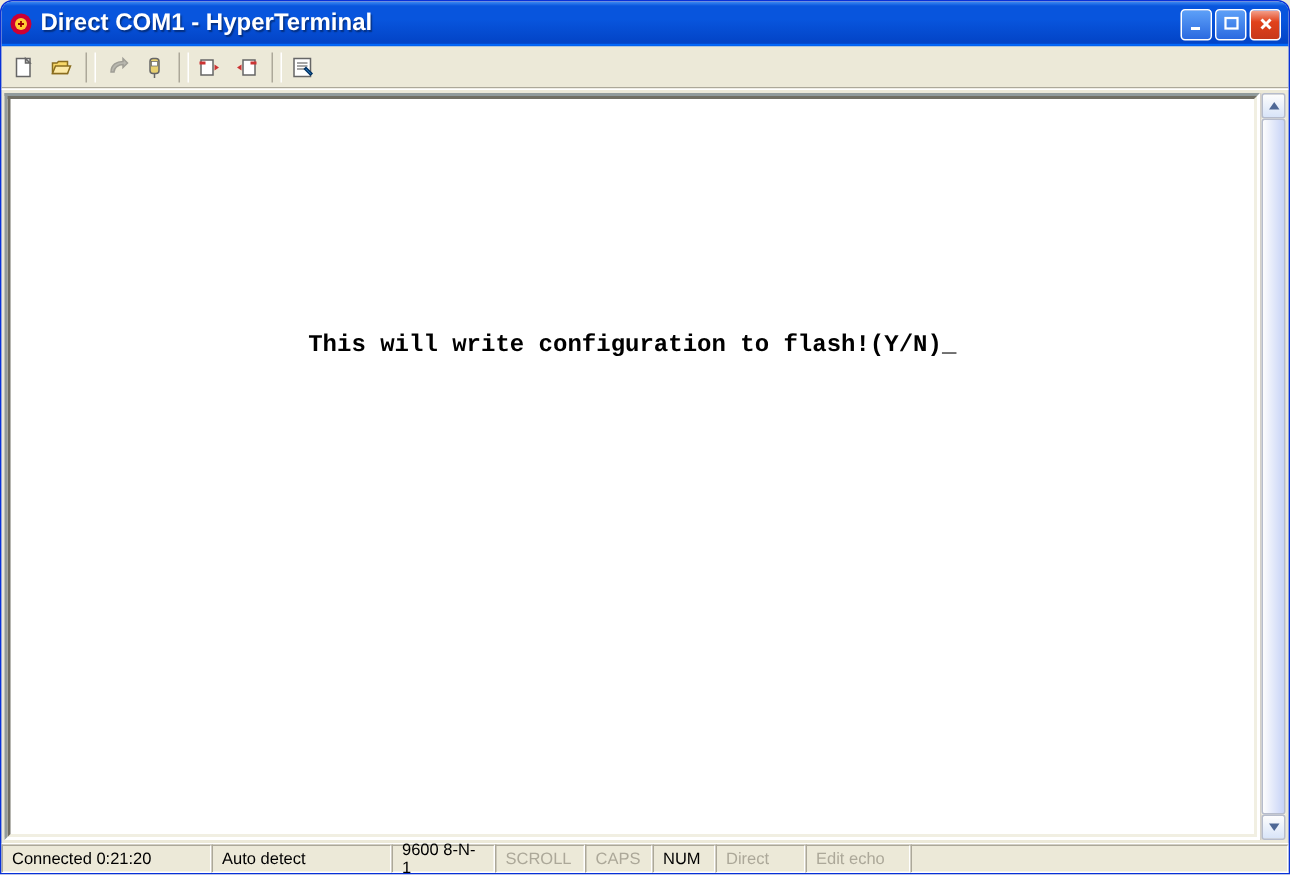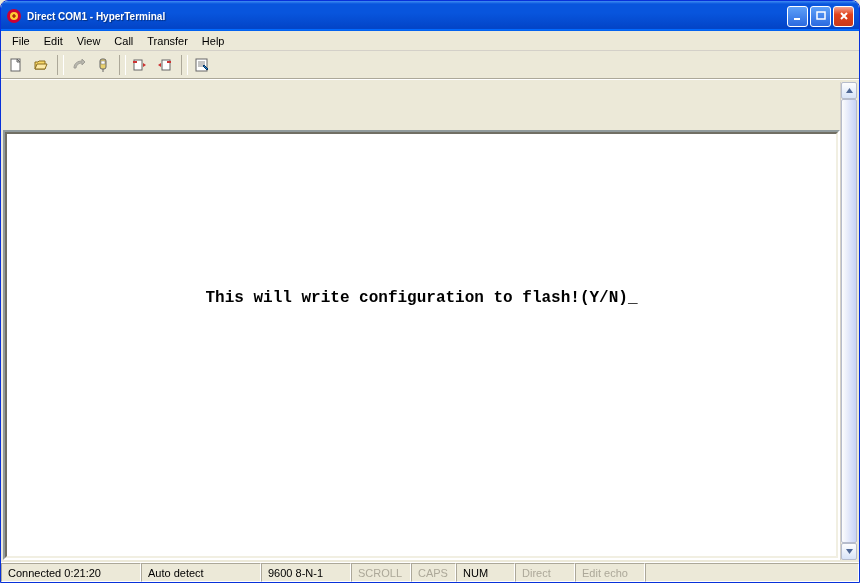--- a/index.html
+++ b/index.html
@@ -23,21 +23,21 @@
 }
 .titlebar {
   height: 30px;
   background: linear-gradient(to bottom,
     #3f8cf3 0%, #0855dd 10%, #0855dd 40%, #0345c8 88%, #0345c8 93%, #036afd 95%, #0262f0 98%);
   display: flex;
   align-items: center;
   padding: 0 5px;
   color: #fff;
   font-weight: bold;
-  font-size: 10px;
+  font-size: 16px;
   text-shadow: 1px 1px 1px rgba(0,0,0,0.4);
 }
 .titlebar .app-icon {
   width: 16px; height: 16px;
   margin-right: 5px;
   display: flex; align-items: center; justify-content: center;
 }
 .titlebar .title-text { flex: 1; }
 .titlebar .win-controls { display: flex; gap: 2px; }
 .win-btn {
@@ -89,21 +89,20 @@
   background: #ece9d8;
   padding: 2px;
   border-top: 1px solid #fff;
   overflow: hidden;
 }
 .terminal-wrap {
   flex: 1;
   border: 2px solid;
   border-color: #919b9c #fff #fff #919b9c;
   display: flex;
-  margin-top: 48px;
 }
 .terminal-inner {
   flex: 1;
   border: 2px solid;
   border-color: #716f64 #f1efe2 #f1efe2 #716f64;
   background: #fff;
   position: relative;
   padding: 10px;
 }
 .terminal-text {
@@ -182,28 +181,20 @@
           </svg>
       </div>
       <div class="win-btn close">
         <svg width="12" height="12" viewBox="0 0 12 12">
             <path d="M3,3 L9,9 M9,3 L3,9" stroke="#fff" stroke-width="2"></path>
           </svg>
       </div>
     </div>
   </div>
 
-  <div class="menubar">
-    <span class="menu-item">File</span>
-    <span class="menu-item">Edit</span>
-    <span class="menu-item">View</span>
-    <span class="menu-item">Call</span>
-    <span class="menu-item">Transfer</span>
-    <span class="menu-item">Help</span>
-  </div>
 
   <div class="toolbar">
     <div class="tool-btn">
       <svg width="16" height="16" viewBox="0 0 16 16">
           <rect x="3" y="2" width="9" height="12" fill="#fff" stroke="#666"></rect>
           <path d="M9,2 L12,5 L9,5 Z" fill="#ccc" stroke="#666"></path>
         </svg>
     </div>
     <div class="tool-btn">
       <svg width="16" height="16" viewBox="0 0 16 16">
@@ -273,22 +264,22 @@
         <svg width="9" height="9" viewBox="0 0 9 9">
             <path d="M4.5,7 L8,2 L1,2 Z" fill="#4e6896"></path>
           </svg>
       </div>
     </div>
   </div>
 
   <div class="statusbar">
     <div class="status-cell" style="width:140px">Connected 0:21:20</div>
     <div class="status-cell" style="width:120px">Auto detect</div>
-    <div class="status-cell" style="width:90px">9600 8-N-1</div>
+    <div class="status-cell" style="width:69px">9600 8-N-1</div>
     <div class="status-cell dim" style="width:60px">SCROLL</div>
     <div class="status-cell dim" style="width:45px">CAPS</div>
-    <div class="status-cell" style="width:59px">NUM</div>
+    <div class="status-cell" style="width:42px">NUM</div>
     <div class="status-cell dim" style="width:60px">Direct</div>
     <div class="status-cell dim" style="width:70px">Edit echo</div>
     <div class="status-cell" style="flex:1"></div>
   </div>
 
 </div>
 
 </body></html>

